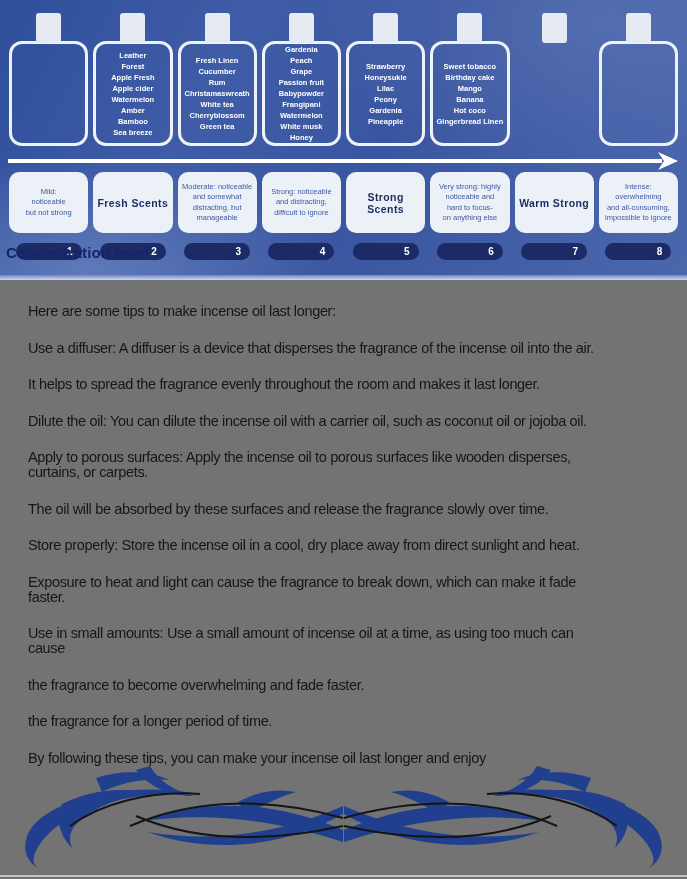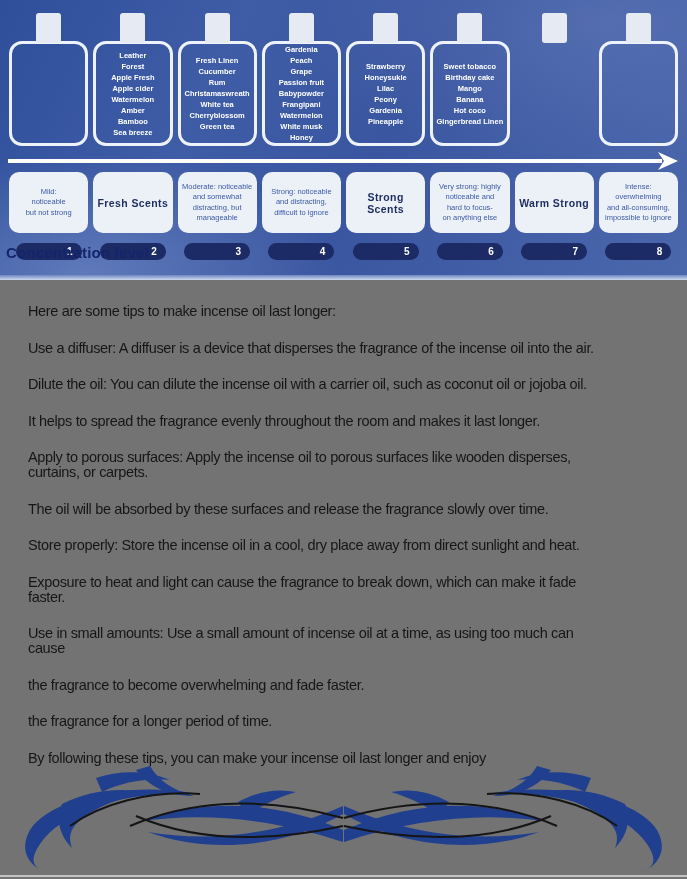--- a/index.html
+++ b/index.html
@@ -257,22 +257,22 @@
         </div>
     </div>
 
     <div class="caption">Concentration level</div>
     <div class="banner-fade"></div>
   </div>
 
   <div class="tips">
     <p>Here are some tips to make incense oil last longer:</p>
     <p>Use a diffuser: A diffuser is a device that disperses the fragrance of the incense oil into the air.</p>
+    <p>It helps to spread the fragrance evenly throughout the room and makes it last longer.</p>
     <p>Dilute the oil: You can dilute the incense oil with a carrier oil, such as coconut oil or jojoba oil.</p>
-    <p>It helps to spread the fragrance evenly throughout the room and makes it last longer.</p>
     <p>Apply to porous surfaces: Apply the incense oil to porous surfaces like wooden disperses, curtains, or carpets.</p>
     <p>The oil will be absorbed by these surfaces and release the fragrance slowly over time.</p>
     <p>Store properly: Store the incense oil in a cool, dry place away from direct sunlight and heat.</p>
     <p>Exposure to heat and light can cause the fragrance to break down, which can make it fade faster.</p>
     <p>Use in small amounts: Use a small amount of incense oil at a time, as using too much can cause</p>
     <p>the fragrance to become overwhelming and fade faster.</p>
     <p>the fragrance for a longer period of time.</p>
     <p>By following these tips, you can make your incense oil last longer and enjoy</p>
   </div>
 

